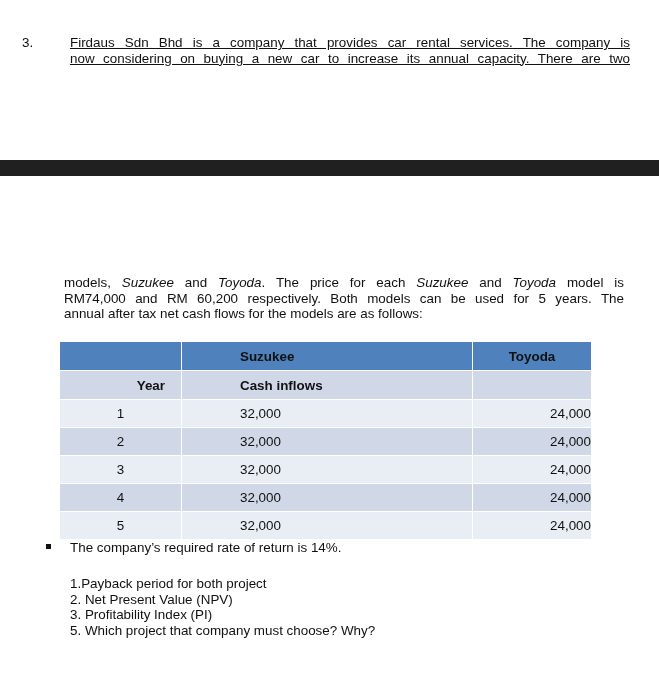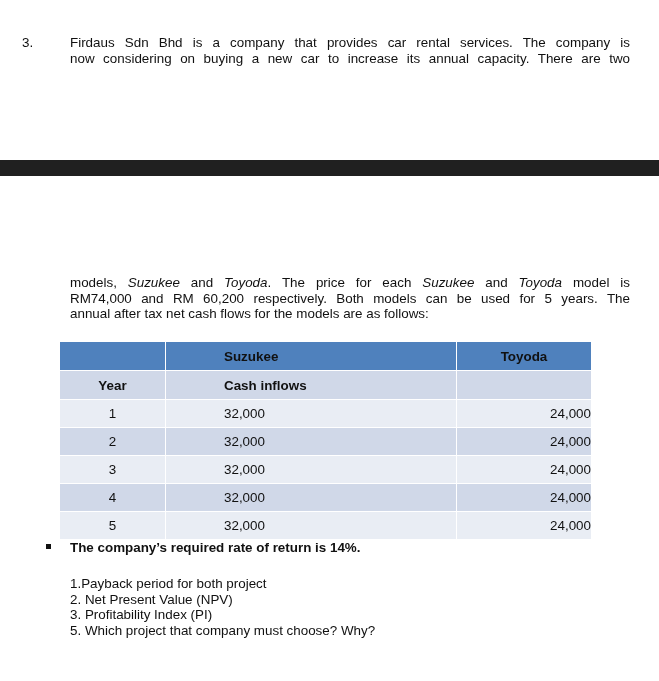--- a/index.html
+++ b/index.html
@@ -1,38 +1,38 @@
 <!DOCTYPE html>
 <html><head>
 <meta charset="utf-8">
 <style>
   html, body { margin:0; padding:0; background:#ffffff; }
   body { width:659px; height:681px; position:relative; overflow:hidden;
          font-family:"Liberation Sans", sans-serif; color:#111; font-size:13.4px; }
   .abs { position:absolute; }
   .qnum { left:22px; top:35px; }
-  .para1 { left:70px; top:35px; width:560px; line-height:15.5px; text-align:justify; }
+  .para1 { left:70px; top:35px; width:560px; line-height:15.5px; text-align:justify;text-decoration:underline; }
   .para1 .line { display:block; text-align:justify; text-align-last:justify; white-space:nowrap; }
   .divider { left:0; top:160px; width:659px; height:16px; background:#202020; }
-  .para2 { left:70px; top:275px; width:560px; line-height:15.5px; }
+  .para2 { left:64px; top:275px; width:560px; line-height:15.5px; }
   .para2 .line { display:block; text-align:justify; text-align-last:justify; white-space:nowrap; }
   .para2 .line.last { text-align-last:left; }
   table.cf { position:absolute; left:59px; top:341px; width:533px; border-collapse:collapse; }
   table.cf td { padding:0; height:27px; font-size:13.4px; border:1px solid #ffffff; }
   table.cf tr.hdr td { background:#4f81bd; font-weight:bold; height:28px; }
   table.cf tr.sub td { background:#d0d8e8; font-weight:bold; height:28px; }
   table.cf tr.odd td { background:#e9edf4; }
   table.cf tr.even td { background:#d0d8e8; }
   td.c-year { width:105px; text-align:center; }
-  td.c-year.hdrtxt { padding-right:0; }
+  td.c-year.hdrtxt { text-align:right; padding-right:16px; }
   td.c-suz { width:232px; padding-left:58px !important; }
   td.c-toy { text-align:right; padding-left:55px !important; }
   tr.hdr td.c-toy { text-align:center; padding-left:0 !important; }
   .bullet { left:46px; top:544px; width:5px; height:5px; background:#111; }
-  .rate { left:70px; top:540px;font-weight:bold; }
+  .rate { left:70px; top:540px; }
   .qblock { left:70px; top:576px; line-height:15.6px; }
   .qblock div { white-space:nowrap; }
   i { font-style:italic; }
 </style>
 </head>
 <body>
 
 <div class="abs qnum">3.</div>
 
 <div class="abs para1">

